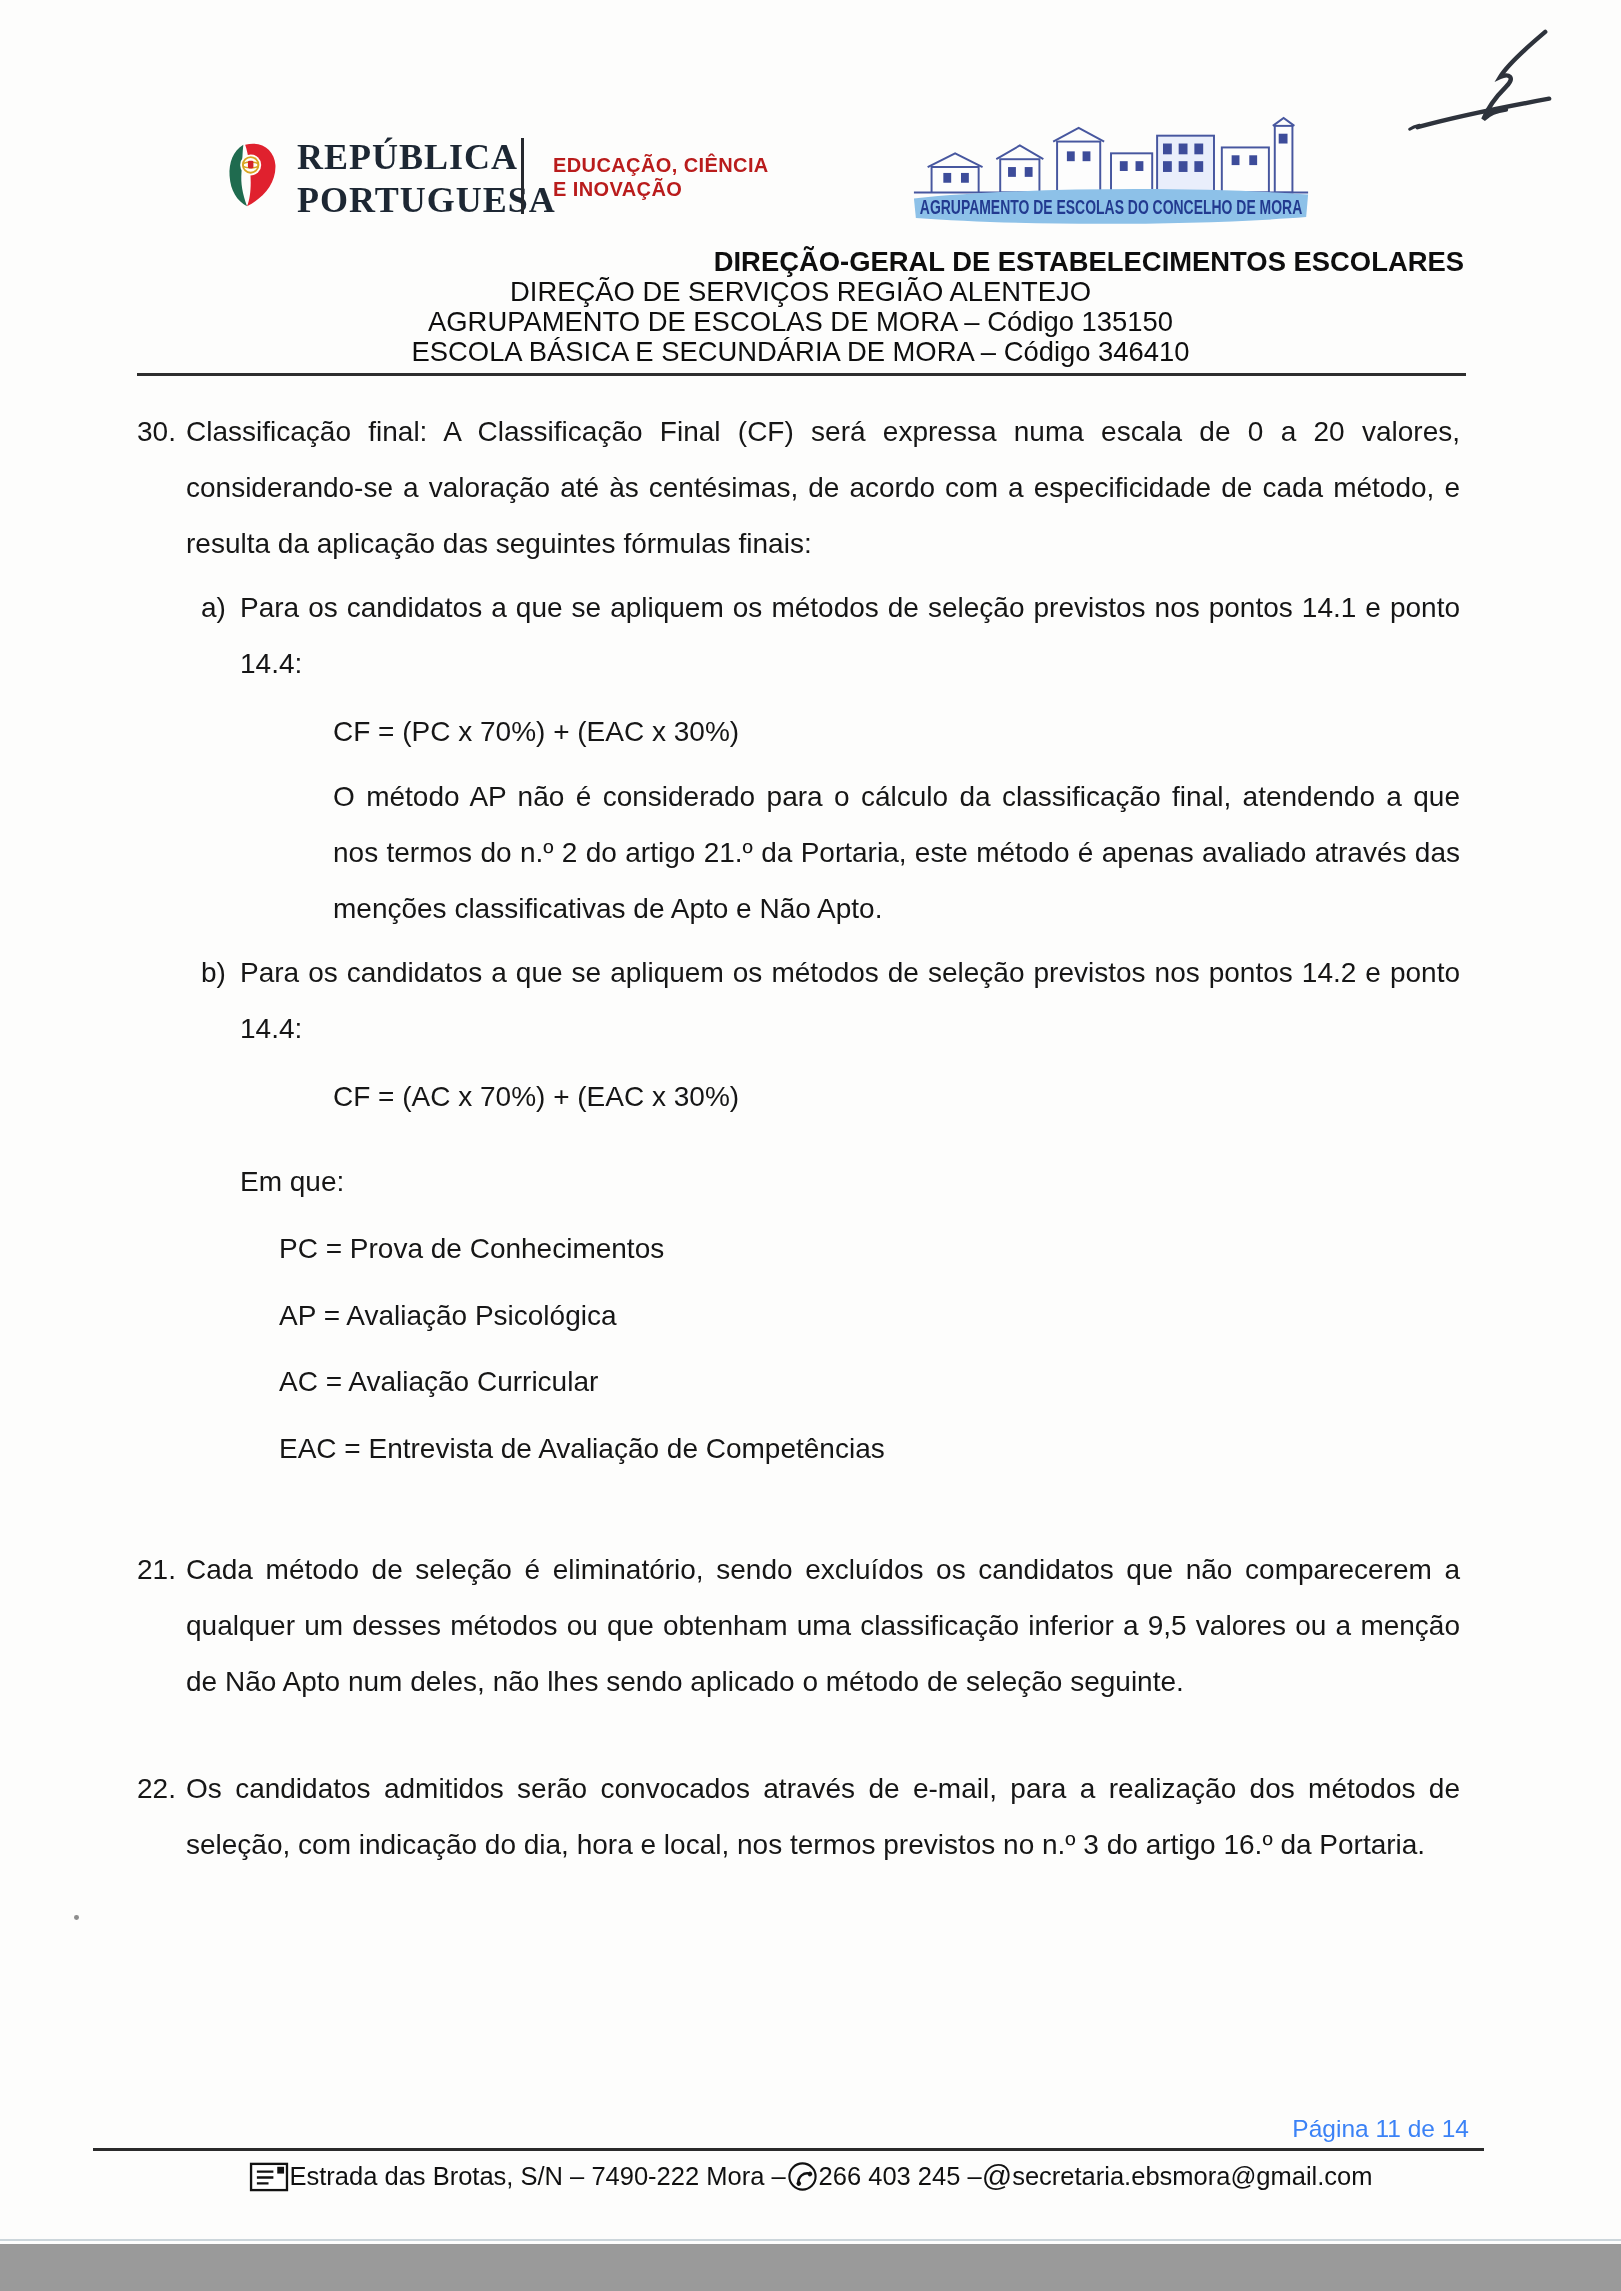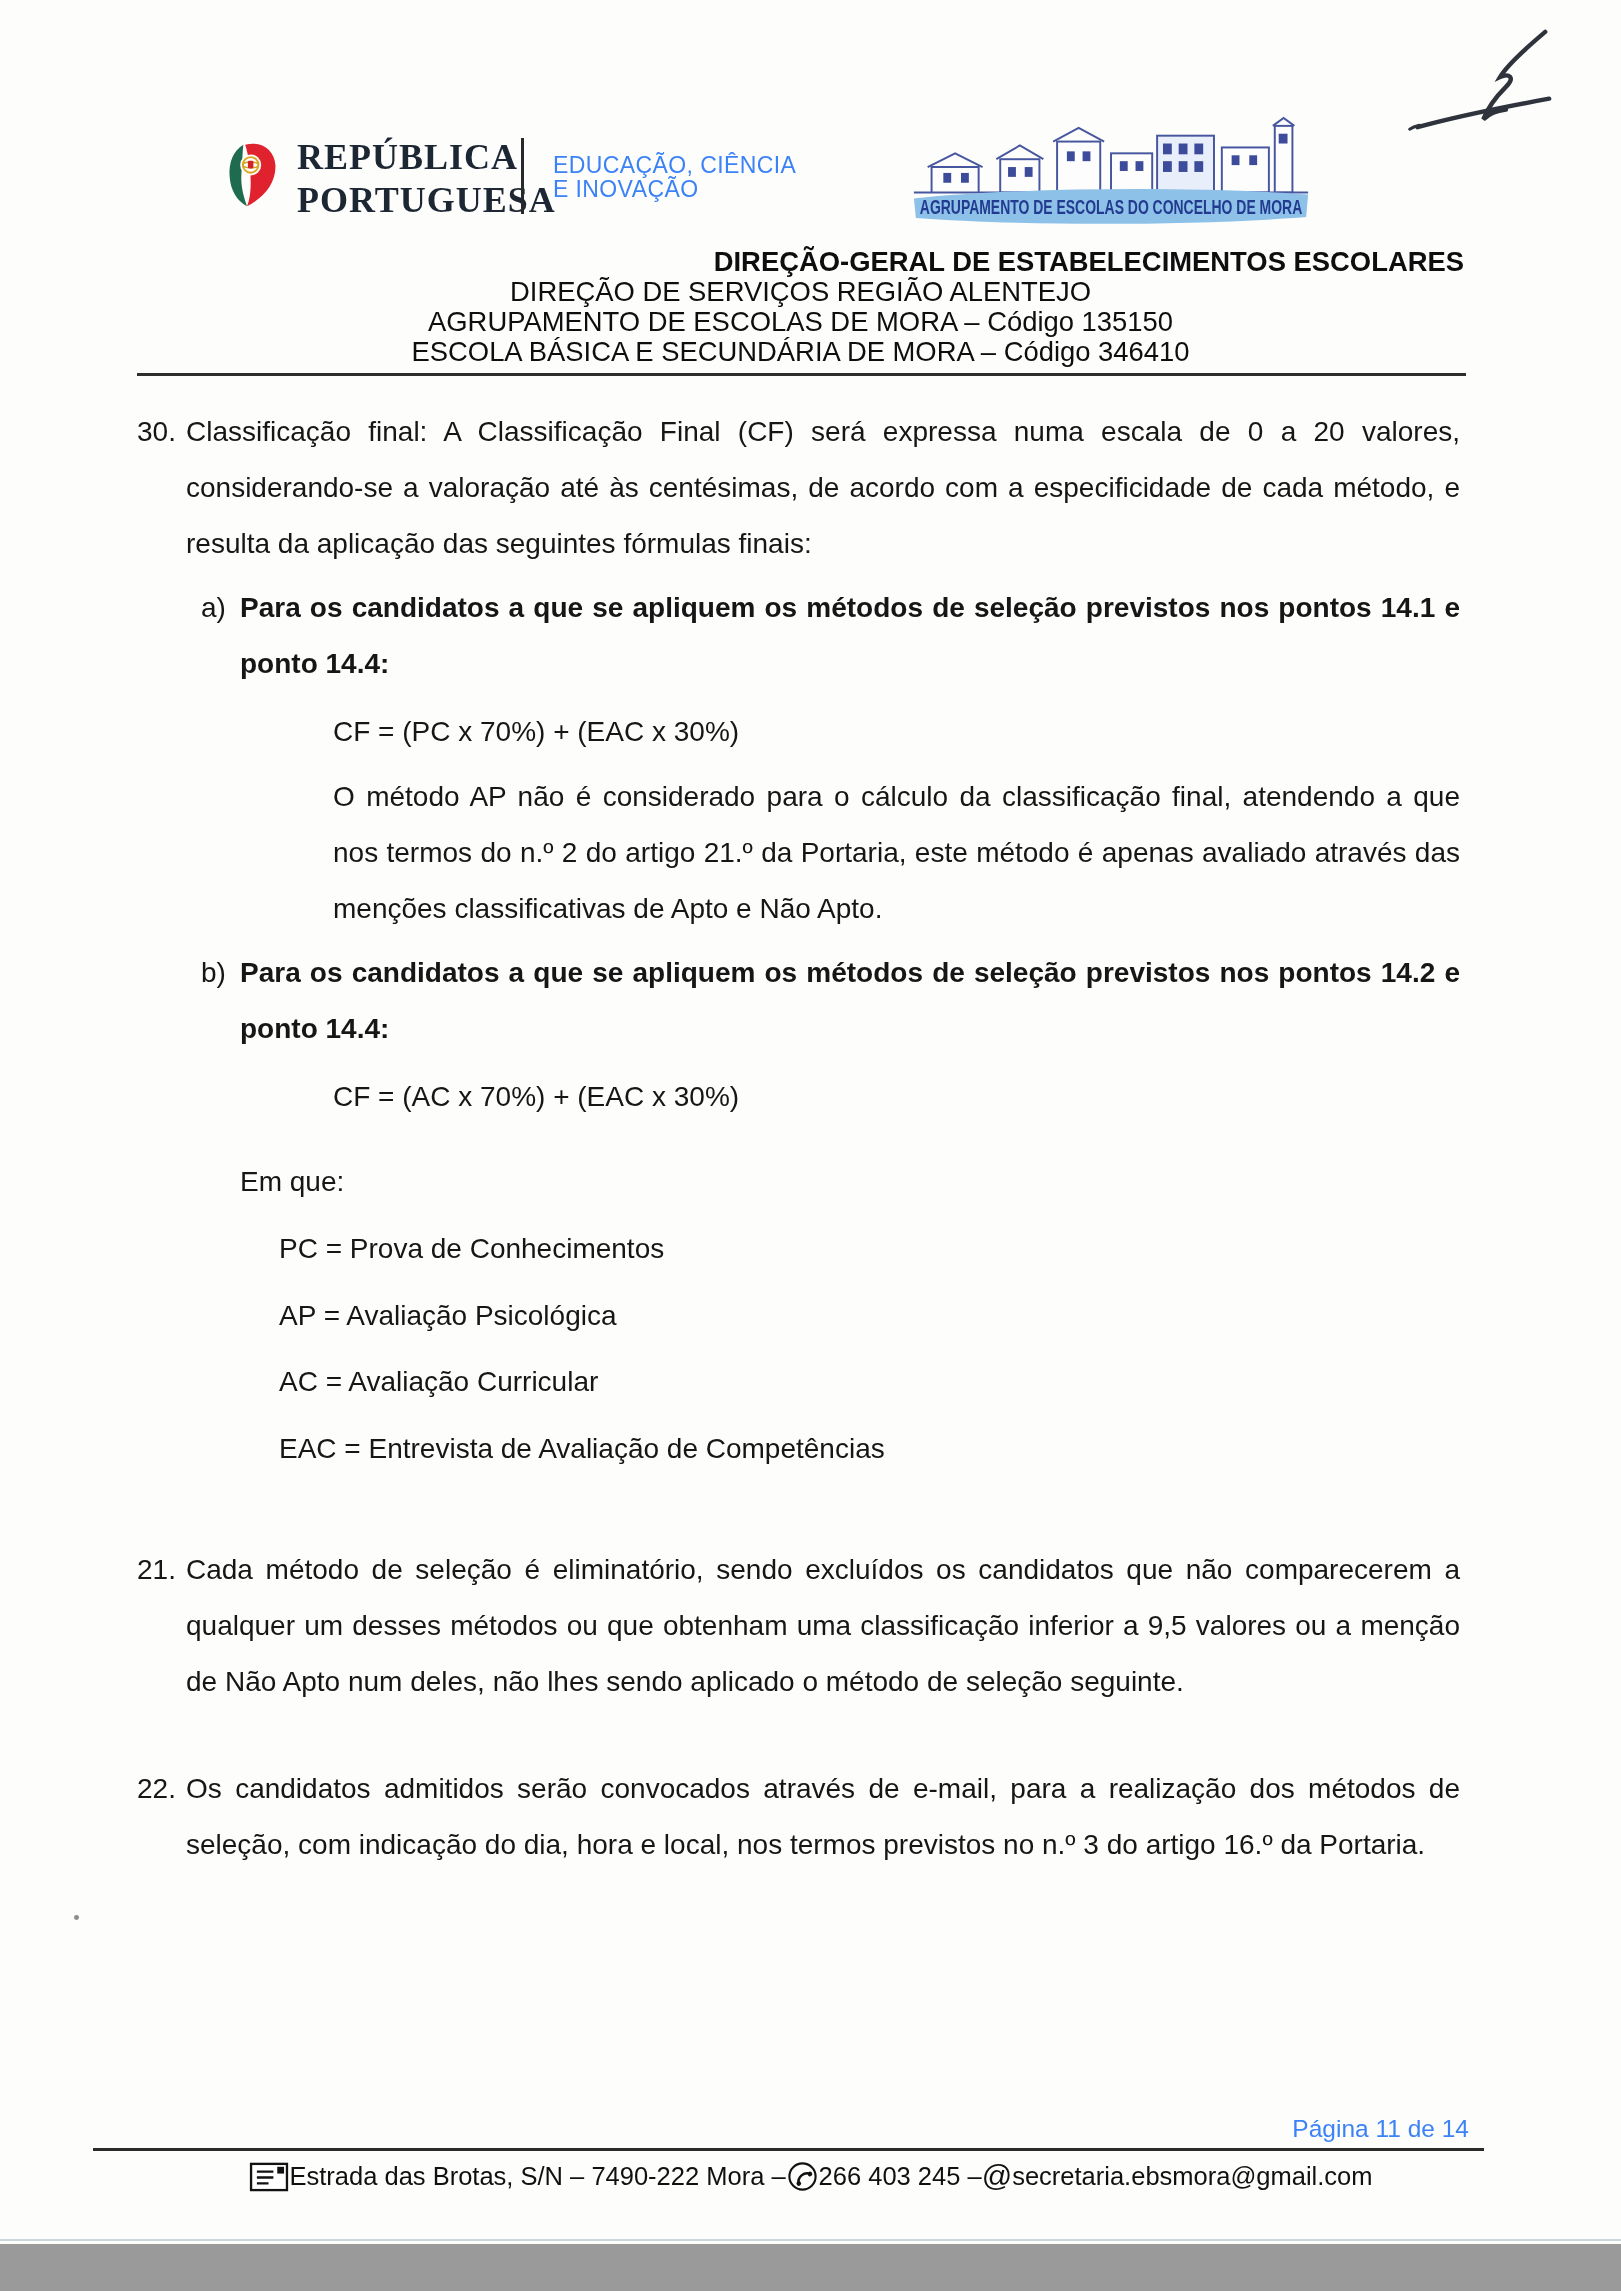--- a/index.html
+++ b/index.html
@@ -17,41 +17,41 @@
   .emblem{position:absolute;left:225px;top:130px;}
   .country{
     position:absolute;left:297px;top:136px;
     font-family:"Liberation Serif","DejaVu Serif",serif;
     font-size:36px;line-height:43px;letter-spacing:1px;
     color:#1d2733;font-weight:600;
   }
   .hdr-divider{position:absolute;left:521px;top:138px;width:2.9px;height:76px;background:#26292e;}
   .ministry{
     position:absolute;left:553px;top:154px;
-    font-size:23px;font-weight:normal;line-height:23.5px;
-    letter-spacing:0.4px;color:#3b82f6;
+    font-size:20px;font-weight:bold;line-height:23.5px;
+    letter-spacing:0.4px;color:#b91c1c;
   }
   .mora-logo{position:absolute;left:910px;top:116px;}
   .org{
     position:absolute;left:137px;right:157px;top:247px;
     text-align:center;font-size:27.4px;line-height:30px;color:#0e0e0e;
   }
   .org-line-bold{font-weight:bold;text-align:right;}
   .org-rule{position:absolute;left:137px;right:155px;top:373px;height:2.9px;background:#2e2e2e;}
   
   .content{
     position:absolute;left:137px;right:161px;top:404px;
     font-size:28px;line-height:56px;
   }
   .item{display:flex;}
   .item .num{flex:0 0 49px;}
   .item .txt{flex:1;text-align:justify;}
   .sub{display:flex;margin-left:64px;margin-top:7.8px;}
   .sub .num{flex:0 0 39px;}
-  .sub .txt{flex:1;text-align:justify;font-weight:bold;}
+  .sub .txt{flex:1;text-align:justify;}
   .formula{margin-left:196px;margin-top:11.8px;}
   .note{margin-left:196px;margin-top:9.8px;text-align:justify;}
   .emque{margin-left:103px;margin-top:29px;}
   .def{margin-left:142px;margin-top:10.8px;}
   .item-21{margin-top:65px;}
   .item-22{margin-top:51px;}
   
   .pagenum{position:absolute;right:152px;top:2115px;font-size:24.5px;color:#3b82f6;}
   .footer-rule{position:absolute;left:93px;right:137px;top:2148px;height:2.9px;background:#2b2b2b;}
   .contact{

